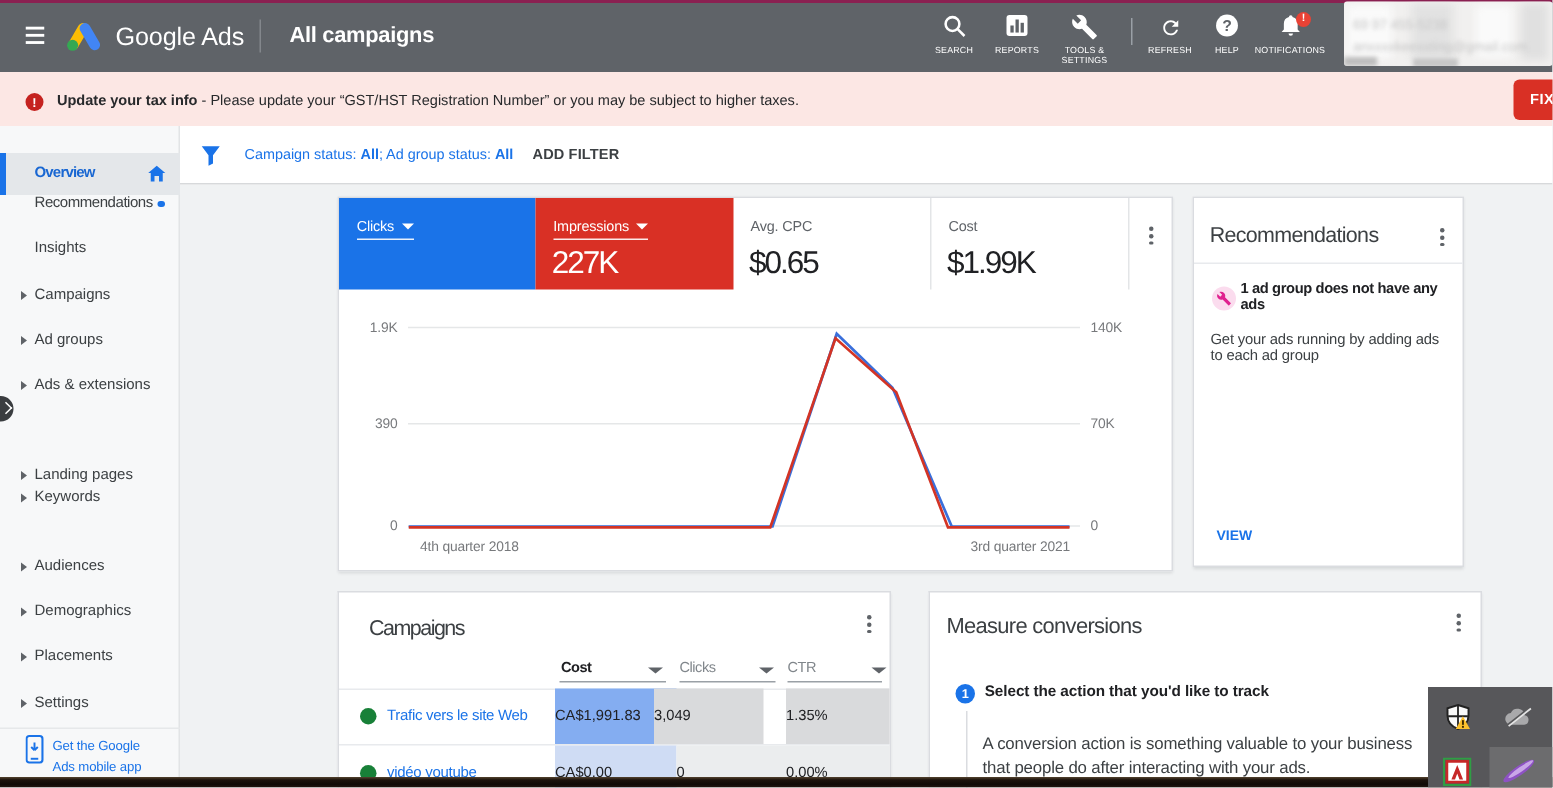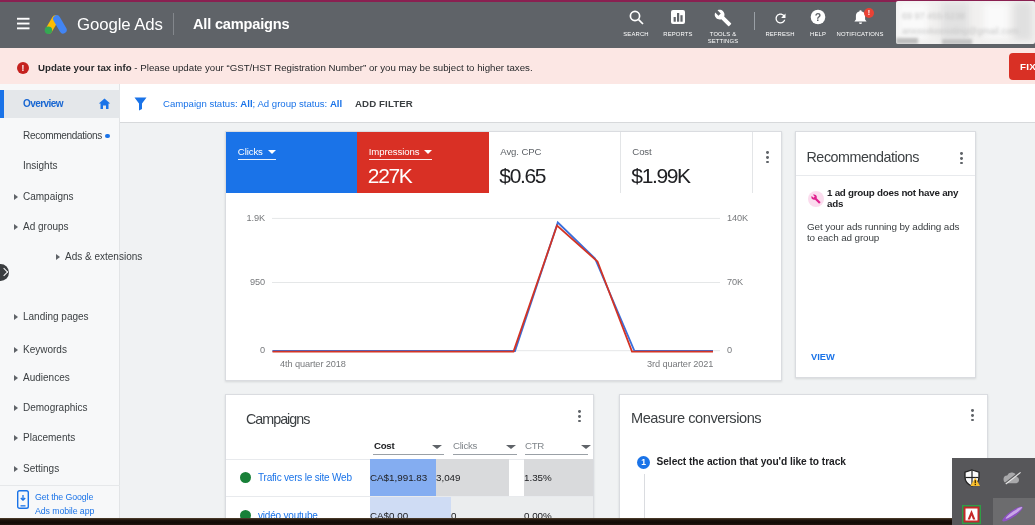--- a/index.html
+++ b/index.html
@@ -169,21 +169,21 @@
   </div>
 </div>
 
 <div id="alert">
   <div id="alerticon">!</div>
   <div id="alerttext"><b>Update your tax info</b> - Please update your “GST/HST Registration Number” or you may be subject to higher taxes.</div>
   <div id="fixit">FIX IT</div>
 </div>
 
 <div id="sidebar">
-  <div class="nav" id="nav-overview" style="top:6px;padding-left:36px;">
+  <div class="nav" id="nav-overview" style="top:18px;padding-left:36px;">
       <div class="bar"></div>
       <div class="txt">Overview</div>
     <svg style="position:absolute; left:98px; top:8px;" width="13" height="12" viewBox="0 0 13 12">
         <path d="M6.5 0.5 L0.8 5.4 H2.5 V11 H5 V7.4 H8 V11 H10.5 V5.4 H12.2 Z" fill="#1a73e8"></path>
       </svg>
   </div>
   <div class="nav" style="top:37.5px;">
       <div class="txt" style="letter-spacing:-0.3px;">Recommendations</div>
       <div style="position:absolute; left:105px; top:12px; width:4.5px; height:4.5px; border-radius:50%; background:#1a73e8;"></div>
     </div>
@@ -191,29 +191,29 @@
       <div class="txt">Insights</div>
     </div>
   <div class="nav" style="top:99px;">
       <div class="arrow"></div>
       <div class="txt">Campaigns</div>
     </div>
   <div class="nav" style="top:129px;">
       <div class="arrow"></div>
       <div class="txt">Ad groups</div>
     </div>
-  <div class="nav" style="top:159px;margin-left:42px;">
+  <div class="nav" style="top:159px;">
       <div class="arrow"></div>
       <div class="txt">Ads &amp; extensions</div>
     </div>
   <div class="nav" style="top:219px;">
       <div class="arrow"></div>
       <div class="txt">Landing pages</div>
     </div>
-  <div class="nav" style="top:252px;padding-left:13px;">
+  <div class="nav" style="top:234px;padding-left:13px;">
       <div class="arrow"></div>
       <div class="txt">Keywords</div>
     </div>
   <div class="nav" style="top:310px;">
       <div class="arrow"></div>
       <div class="txt">Demographics</div>
     </div>
   <div class="nav" style="top:280px;">
       <div class="arrow"></div>
       <div class="txt">Audiences</div>
@@ -268,21 +268,21 @@
     </div>
 
   <svg class="abs" style="left:0; top:61px;" width="555" height="187" viewBox="0 0 555 187">
     <line x1="46" y1="25.4" x2="494" y2="25.4" stroke="#e5e7e8" stroke-width="1"></line>
     <line x1="46" y1="89.5" x2="494" y2="89.5" stroke="#e5e7e8" stroke-width="1"></line>
     <line x1="46" y1="157.7" x2="494" y2="157.7" stroke="#e5e7e8" stroke-width="1"></line>
     <polyline points="46.5,158 289,158 331.8,29.5 369,65.5 408.5,158 487,158" fill="none" stroke="#3a6fdb" stroke-width="1.8"></polyline>
     <polyline points="46.5,158.6 287.5,158.6 331,32.5 371.5,68.5 406,158.6 487,158.6" fill="none" stroke="#d33425" stroke-width="1.8"></polyline>
   </svg>
   <div class="axlbl" style="right:516px; top:81px;">1.9K</div>
-  <div class="axlbl" style="right:516px; top:145px;">950</div>
+  <div class="axlbl" style="right:516px; top:145px;">390</div>
   <div class="axlbl" style="right:516px; top:213px;">0</div>
   <div class="axlbl" style="left:501px; top:81px;">140K</div>
   <div class="axlbl" style="left:501px; top:145px;">70K</div>
   <div class="axlbl" style="left:501px; top:213px;">0</div>
   <div class="axlbl" style="left:54px; top:227px;">4th quarter 2018</div>
   <div class="axlbl" style="left:421px; top:227px;">3rd quarter 2021</div>
 </div>
 
 <div class="card" id="reccard">
   <div id="rectitle">Recommendations</div>
@@ -338,20 +338,21 @@
 <div class="card" id="convcard">
   <div id="convtitle">Measure conversions</div>
   <div class="dots" style="left:351px; top:14px;">
       <i></i>
       <i></i>
       <i></i>
     </div>
   <div id="stepcircle">1</div>
   <div id="convbold">Select the action that you'd like to track</div>
   <div id="convline"></div>
+  <div id="convpara"><span style="white-space:nowrap;">A conversion action is something valuable to your business</span><br><span style="white-space:nowrap;">that people do after interacting with your ads.</span></div>
 </div>
 
 <div id="bstrip"></div>
 <div id="tray">
   <div id="trayhl"></div>
 
   <svg style="position:absolute; left:11px; top:11px;" width="18" height="18" viewBox="0 0 18 18">
     <path d="M9 1 L16 3.2 V8 C16 12.5 13 15.5 9 17 C5 15.5 2 12.5 2 8 V3.2 Z" fill="#fafafa" stroke="#222" stroke-width="1.3"></path>
     <line x1="9" y1="1.5" x2="9" y2="16.5" stroke="#222" stroke-width="1.2"></line>
     <line x1="2.4" y1="8.5" x2="15.6" y2="8.5" stroke="#222" stroke-width="1.2"></line>

